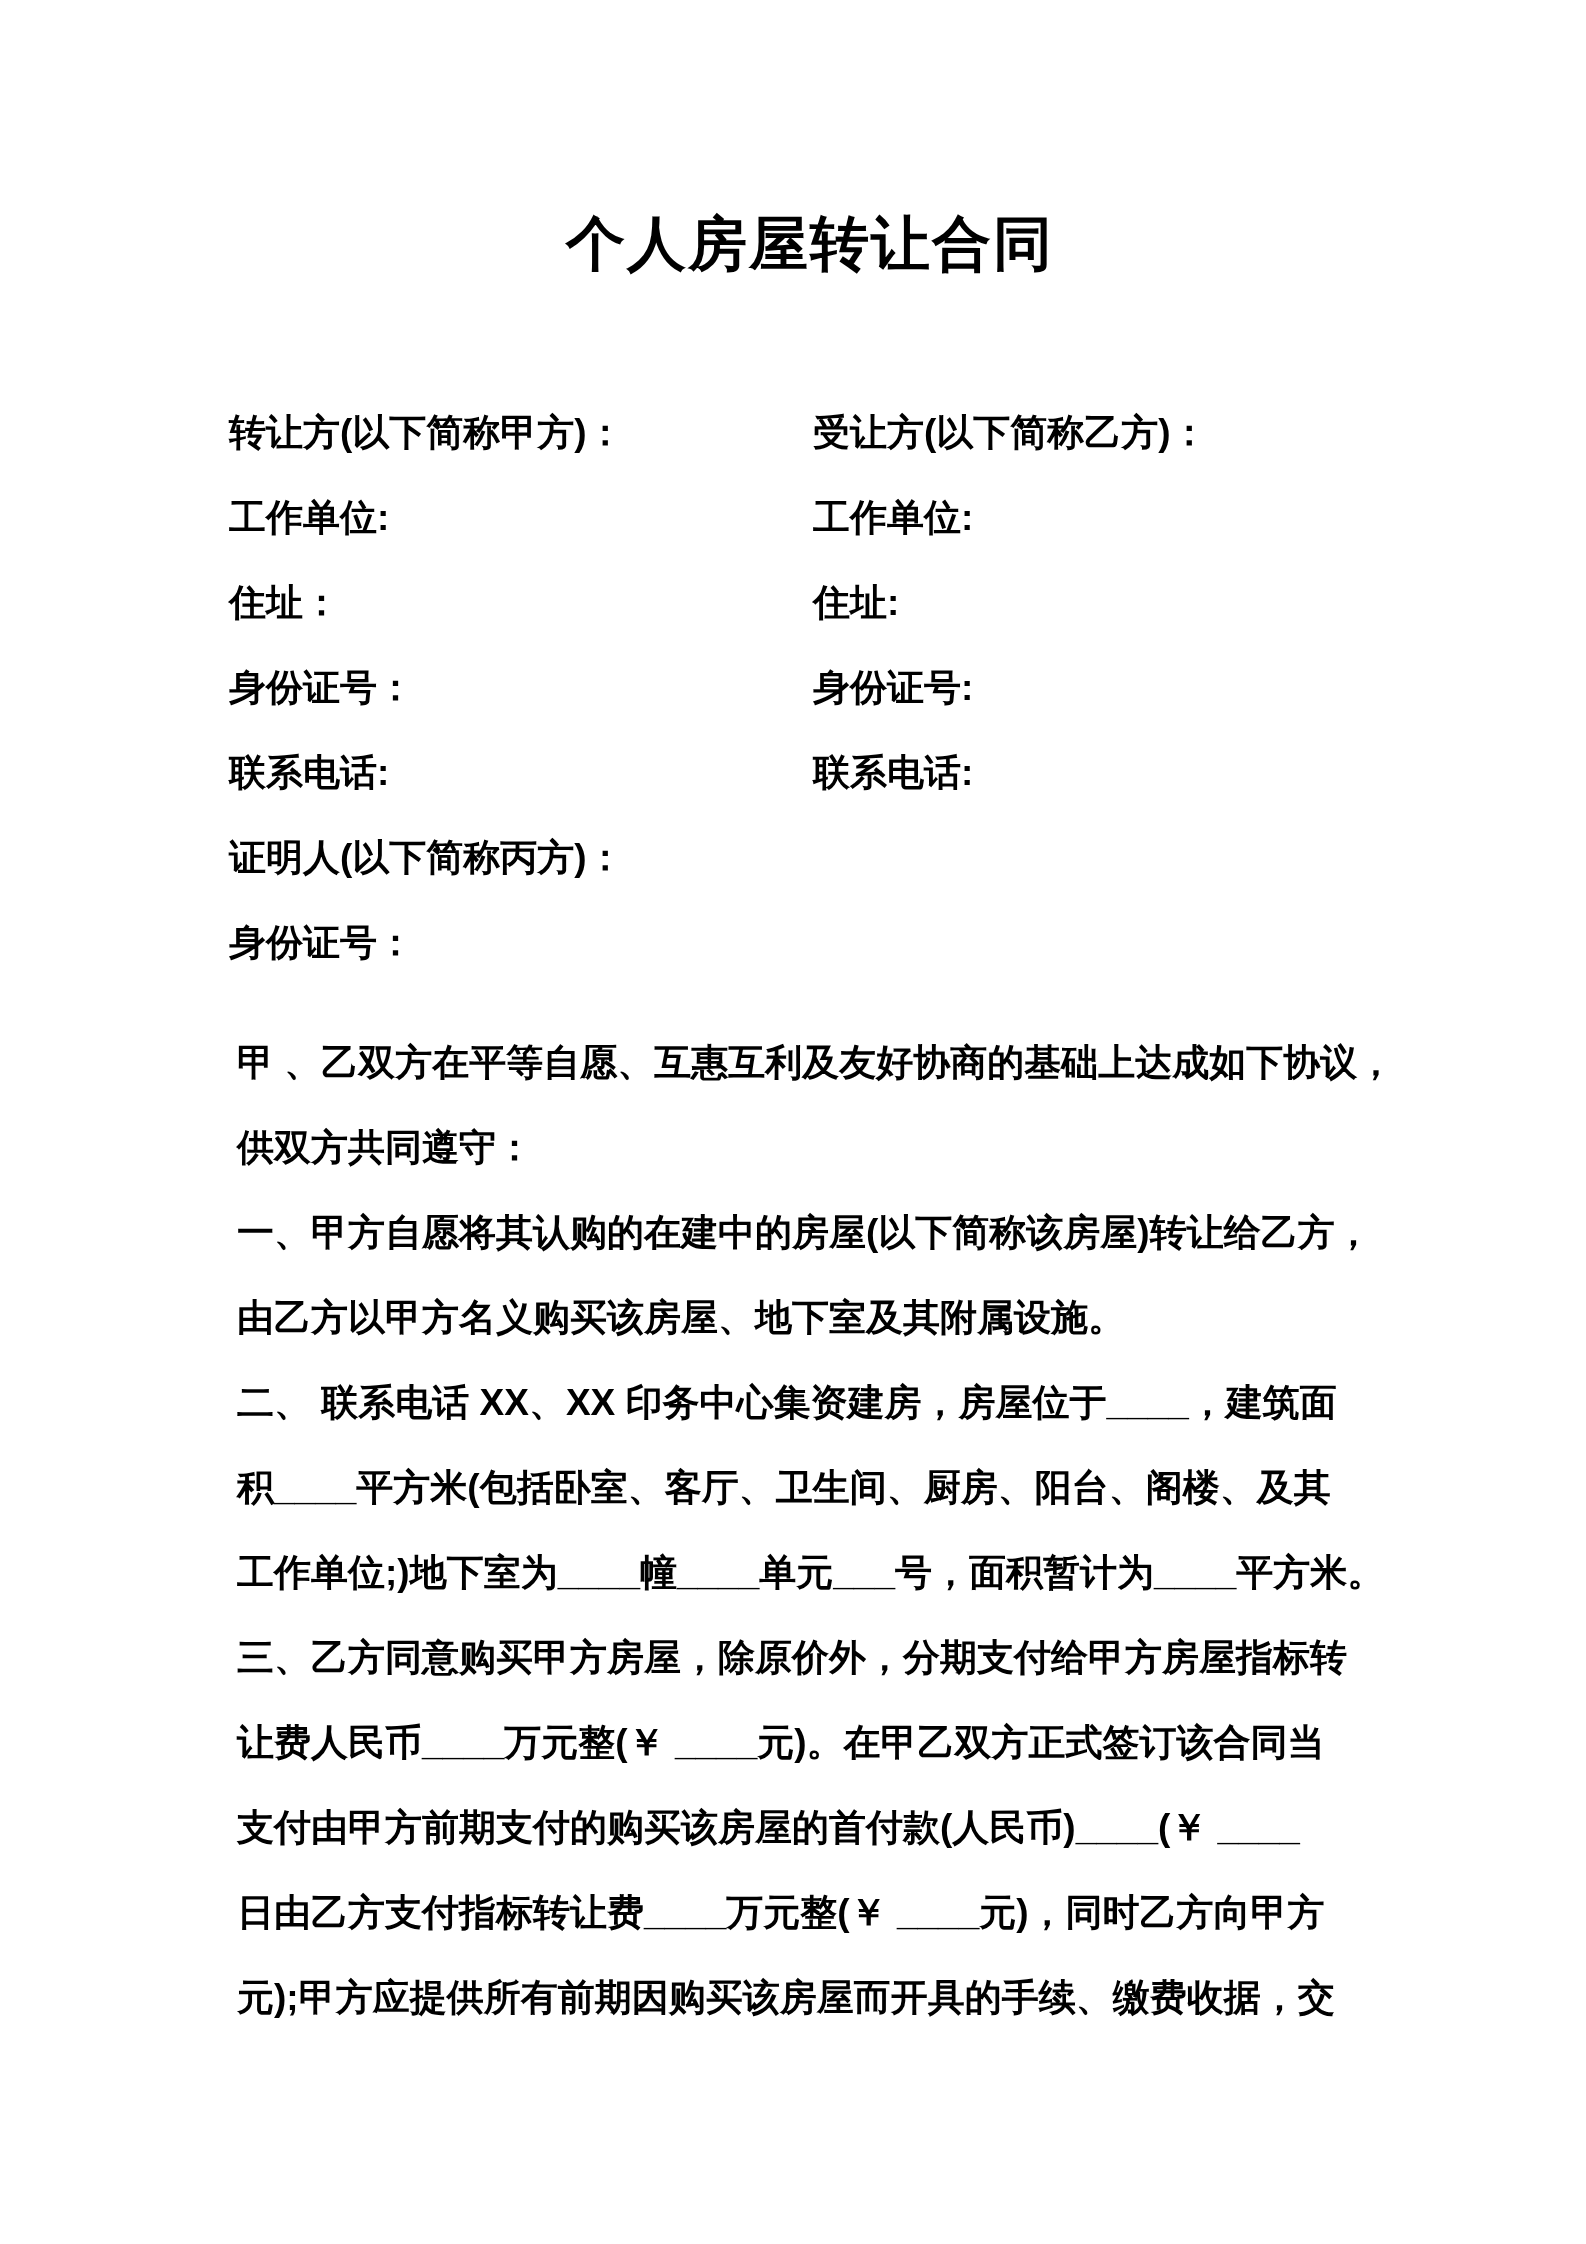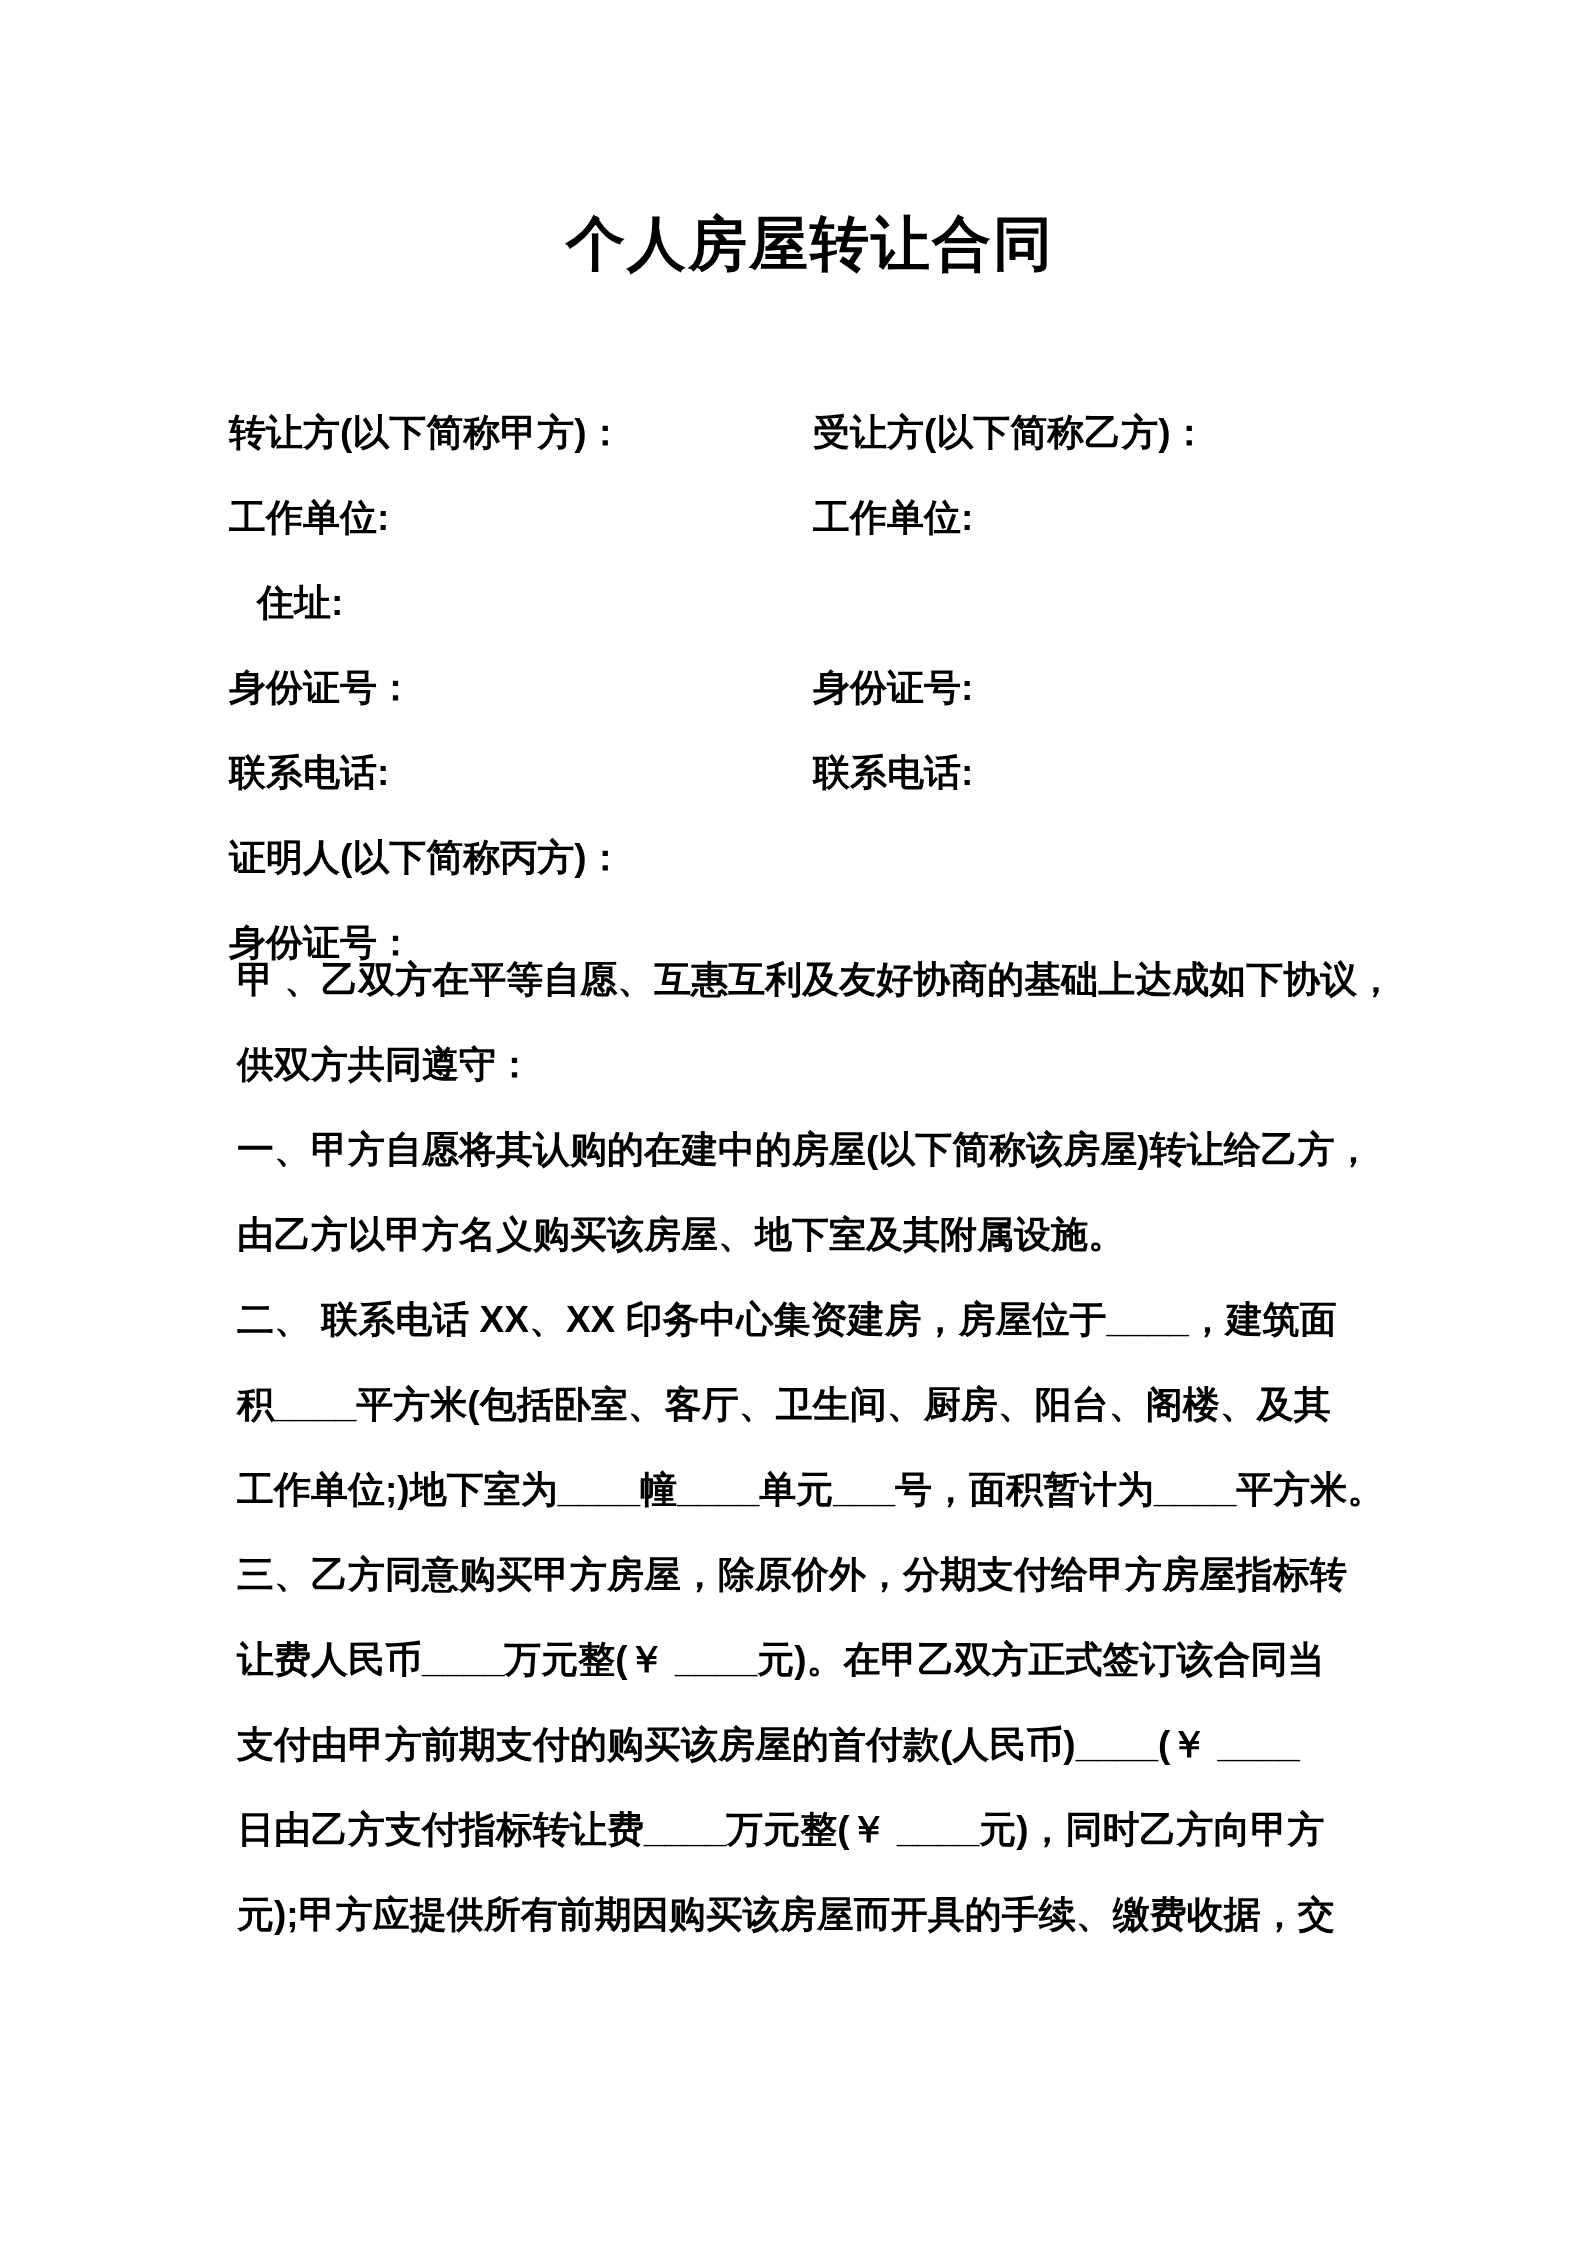--- a/index.html
+++ b/index.html
@@ -46,21 +46,21 @@
       width: 556px;
       flex: 0 0 556px;
     }
     .pcell-right {
       flex: 1;
       margin-left: 28px;
     }
     .contract-body {
       position: absolute;
       left: 237px;
-      top: 937px;
+      top: 1020px;
       width: 1180px;
     }
     .bline {
       height: 85px;
       line-height: 85px;
       font-size: 37px;
       white-space: nowrap;
     }
   </style>
 </head>
@@ -73,20 +73,21 @@
   <div class="parties">
     <div class="prow">
       <span class="pcell-left">转让方(以下简称甲方)：</span>
       <span class="pcell-right">受让方(以下简称乙方)：</span>
     </div>
     <div class="prow">
       <span class="pcell-left">工作单位:</span>
       <span class="pcell-right">工作单位:</span>
     </div>
     <div class="prow">
+      <span class="pcell-left">住址：</span>
       <span class="pcell-right">住址:</span>
     </div>
     <div class="prow">
       <span class="pcell-left">身份证号：</span>
       <span class="pcell-right">身份证号:</span>
     </div>
     <div class="prow">
       <span class="pcell-left">联系电话:</span>
       <span class="pcell-right">联系电话:</span>
     </div>

